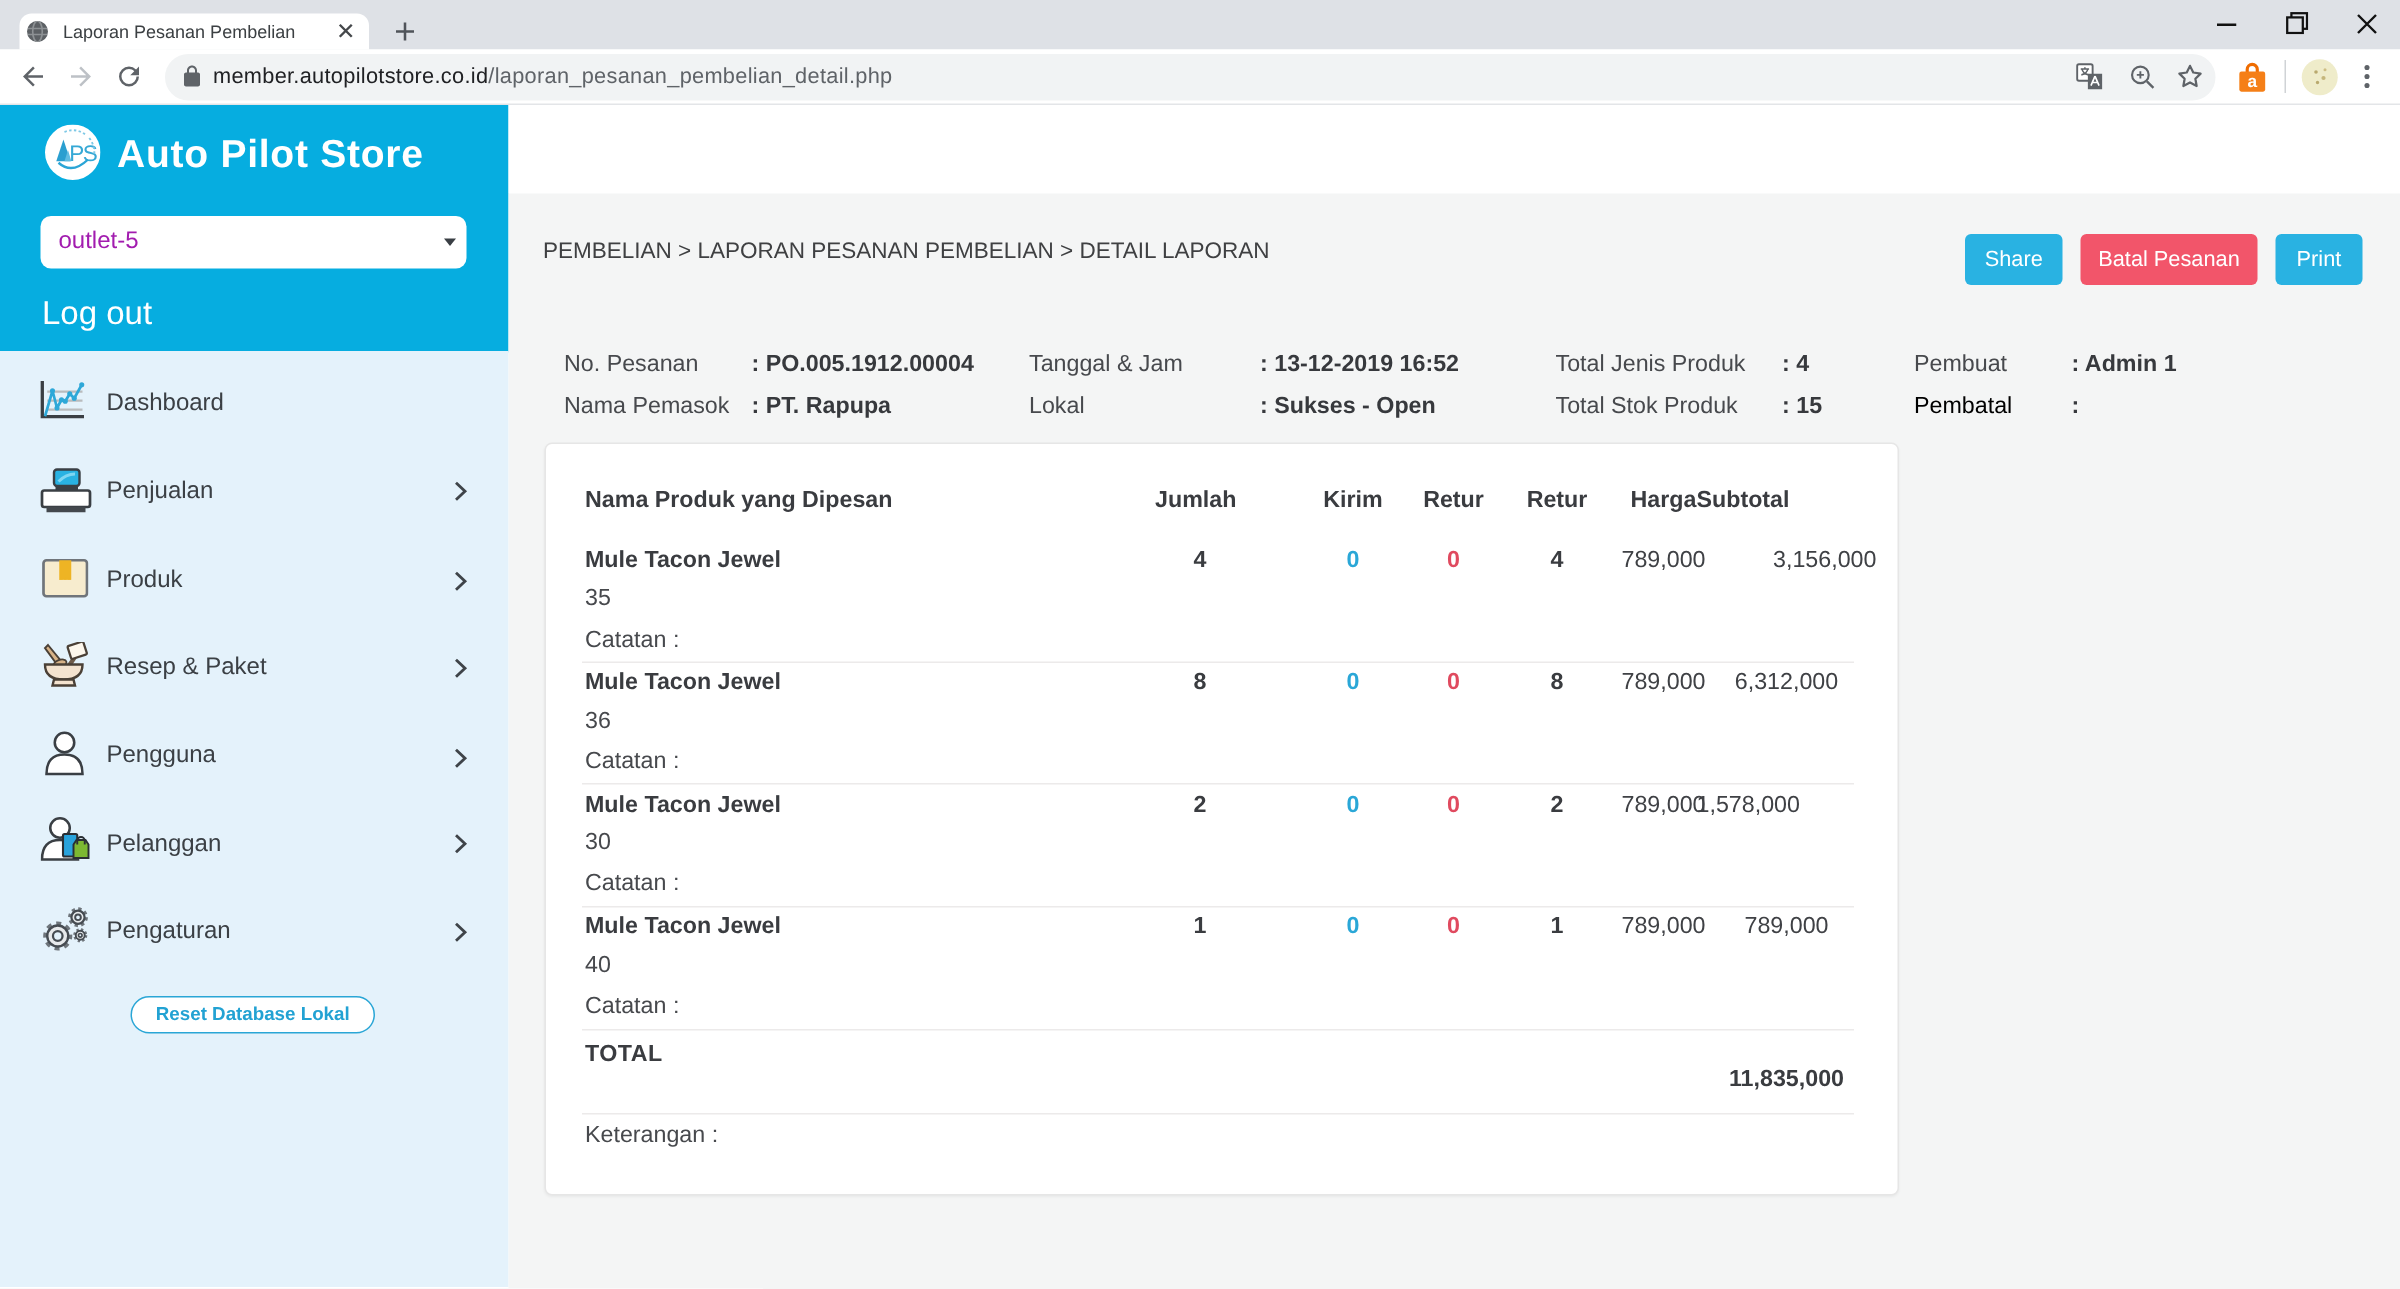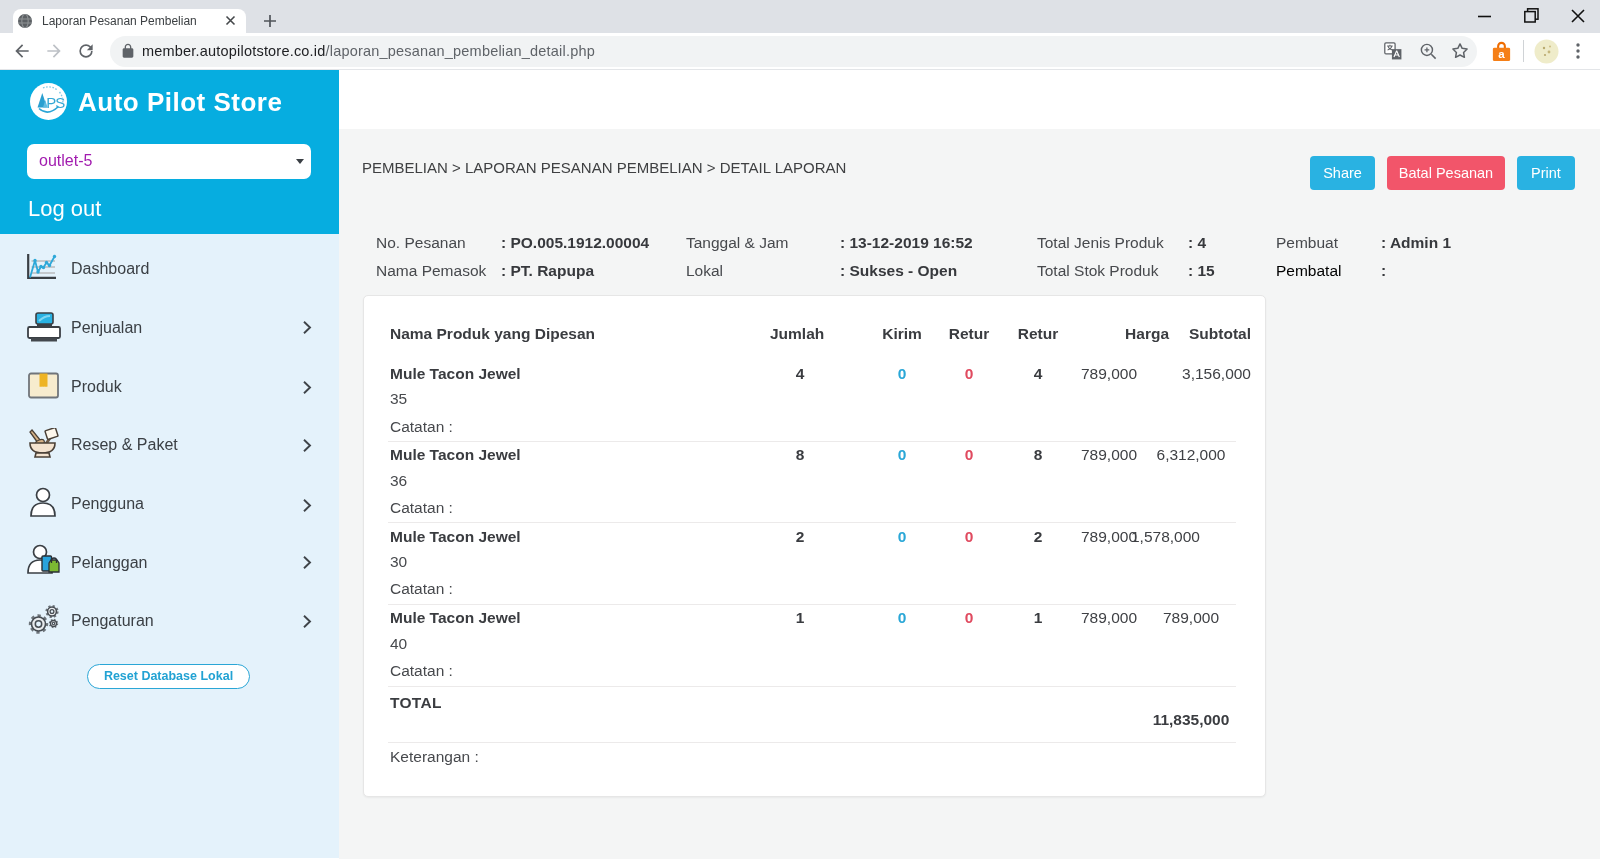--- a/index.html
+++ b/index.html
@@ -227,22 +227,22 @@
 <div class="abs" style="left:1276px;top:262px;font-size:15.5px;color:#000000">Pembatal</div>
 <div class="abs" style="left:1381px;top:262px;font-size:15.5px;font-weight:bold;color:#37393d">:</div>
 
 <div class="abs" style="left:363px;top:295px;width:903px;height:502px;background:#fff;border-radius:5px;border:1px solid #e6e6e6;box-shadow:0 1px 2px rgba(0,0,0,.05)"></div>
 
 <div class="abs" style="left:390px;top:325px;font-size:15.5px;font-weight:bold;color:#3a3c40">Nama Produk yang Dipesan</div>
 <div class="abs" style="left:770px;top:325px;width:60px;text-align:left;font-size:15.5px;font-weight:bold;color:#3a3c40">Jumlah</div>
 <div class="abs" style="left:872px;top:325px;width:60px;text-align:center;font-size:15.5px;font-weight:bold;color:#3a3c40">Kirim</div>
 <div class="abs" style="left:939px;top:325px;width:60px;text-align:center;font-size:15.5px;font-weight:bold;color:#3a3c40">Retur</div>
 <div class="abs" style="left:1008px;top:325px;width:60px;text-align:center;font-size:15.5px;font-weight:bold;color:#3a3c40">Retur</div>
-<div class="abs" style="left:1049px;top:325px;width:120px;text-align:right;font-size:15.5px;font-weight:bold;color:#3a3c40">Harga</div>
-<div class="abs" style="left:1131px;top:325px;width:120px;text-align:right;font-size:15.5px;font-weight:bold;color:#3a3c40">Subtotal</div>
+<div class="abs" style="left:1049px;top:325px;width:120px;text-align:center;font-size:15.5px;font-weight:bold;color:#3a3c40">Harga</div>
+<div class="abs" style="left:1131px;top:325px;width:120px;text-align:left;font-size:15.5px;font-weight:bold;color:#3a3c40">Subtotal</div>
 
 <div id="rows"></div>
 
 <div class="abs" style="left:390px;top:364.5px;font-size:15.5px;font-weight:bold;color:#3a3c40">Mule Tacon Jewel</div>
 <div class="abs" style="left:770px;top:364.5px;width:60px;text-align:center;font-size:15.5px;font-weight:bold;color:#3a3c40">4</div>
 <div class="abs" style="left:872px;top:364.5px;width:60px;text-align:center;font-size:15.5px;font-weight:bold;color:#2aa7d7">0</div>
 <div class="abs" style="left:939px;top:364.5px;width:60px;text-align:center;font-size:15.5px;font-weight:bold;color:#e04a5f">0</div>
 <div class="abs" style="left:1008px;top:364.5px;width:60px;text-align:center;font-size:15.5px;font-weight:bold;color:#3a3c40">4</div>
 <div class="abs" style="left:1049px;top:364.5px;width:120px;text-align:center;font-size:15.5px;color:#3f4145">789,000</div>
 <div class="abs" style="left:1131px;top:364.5px;width:120px;text-align:right;font-size:15.5px;color:#3f4145">3,156,000</div>

